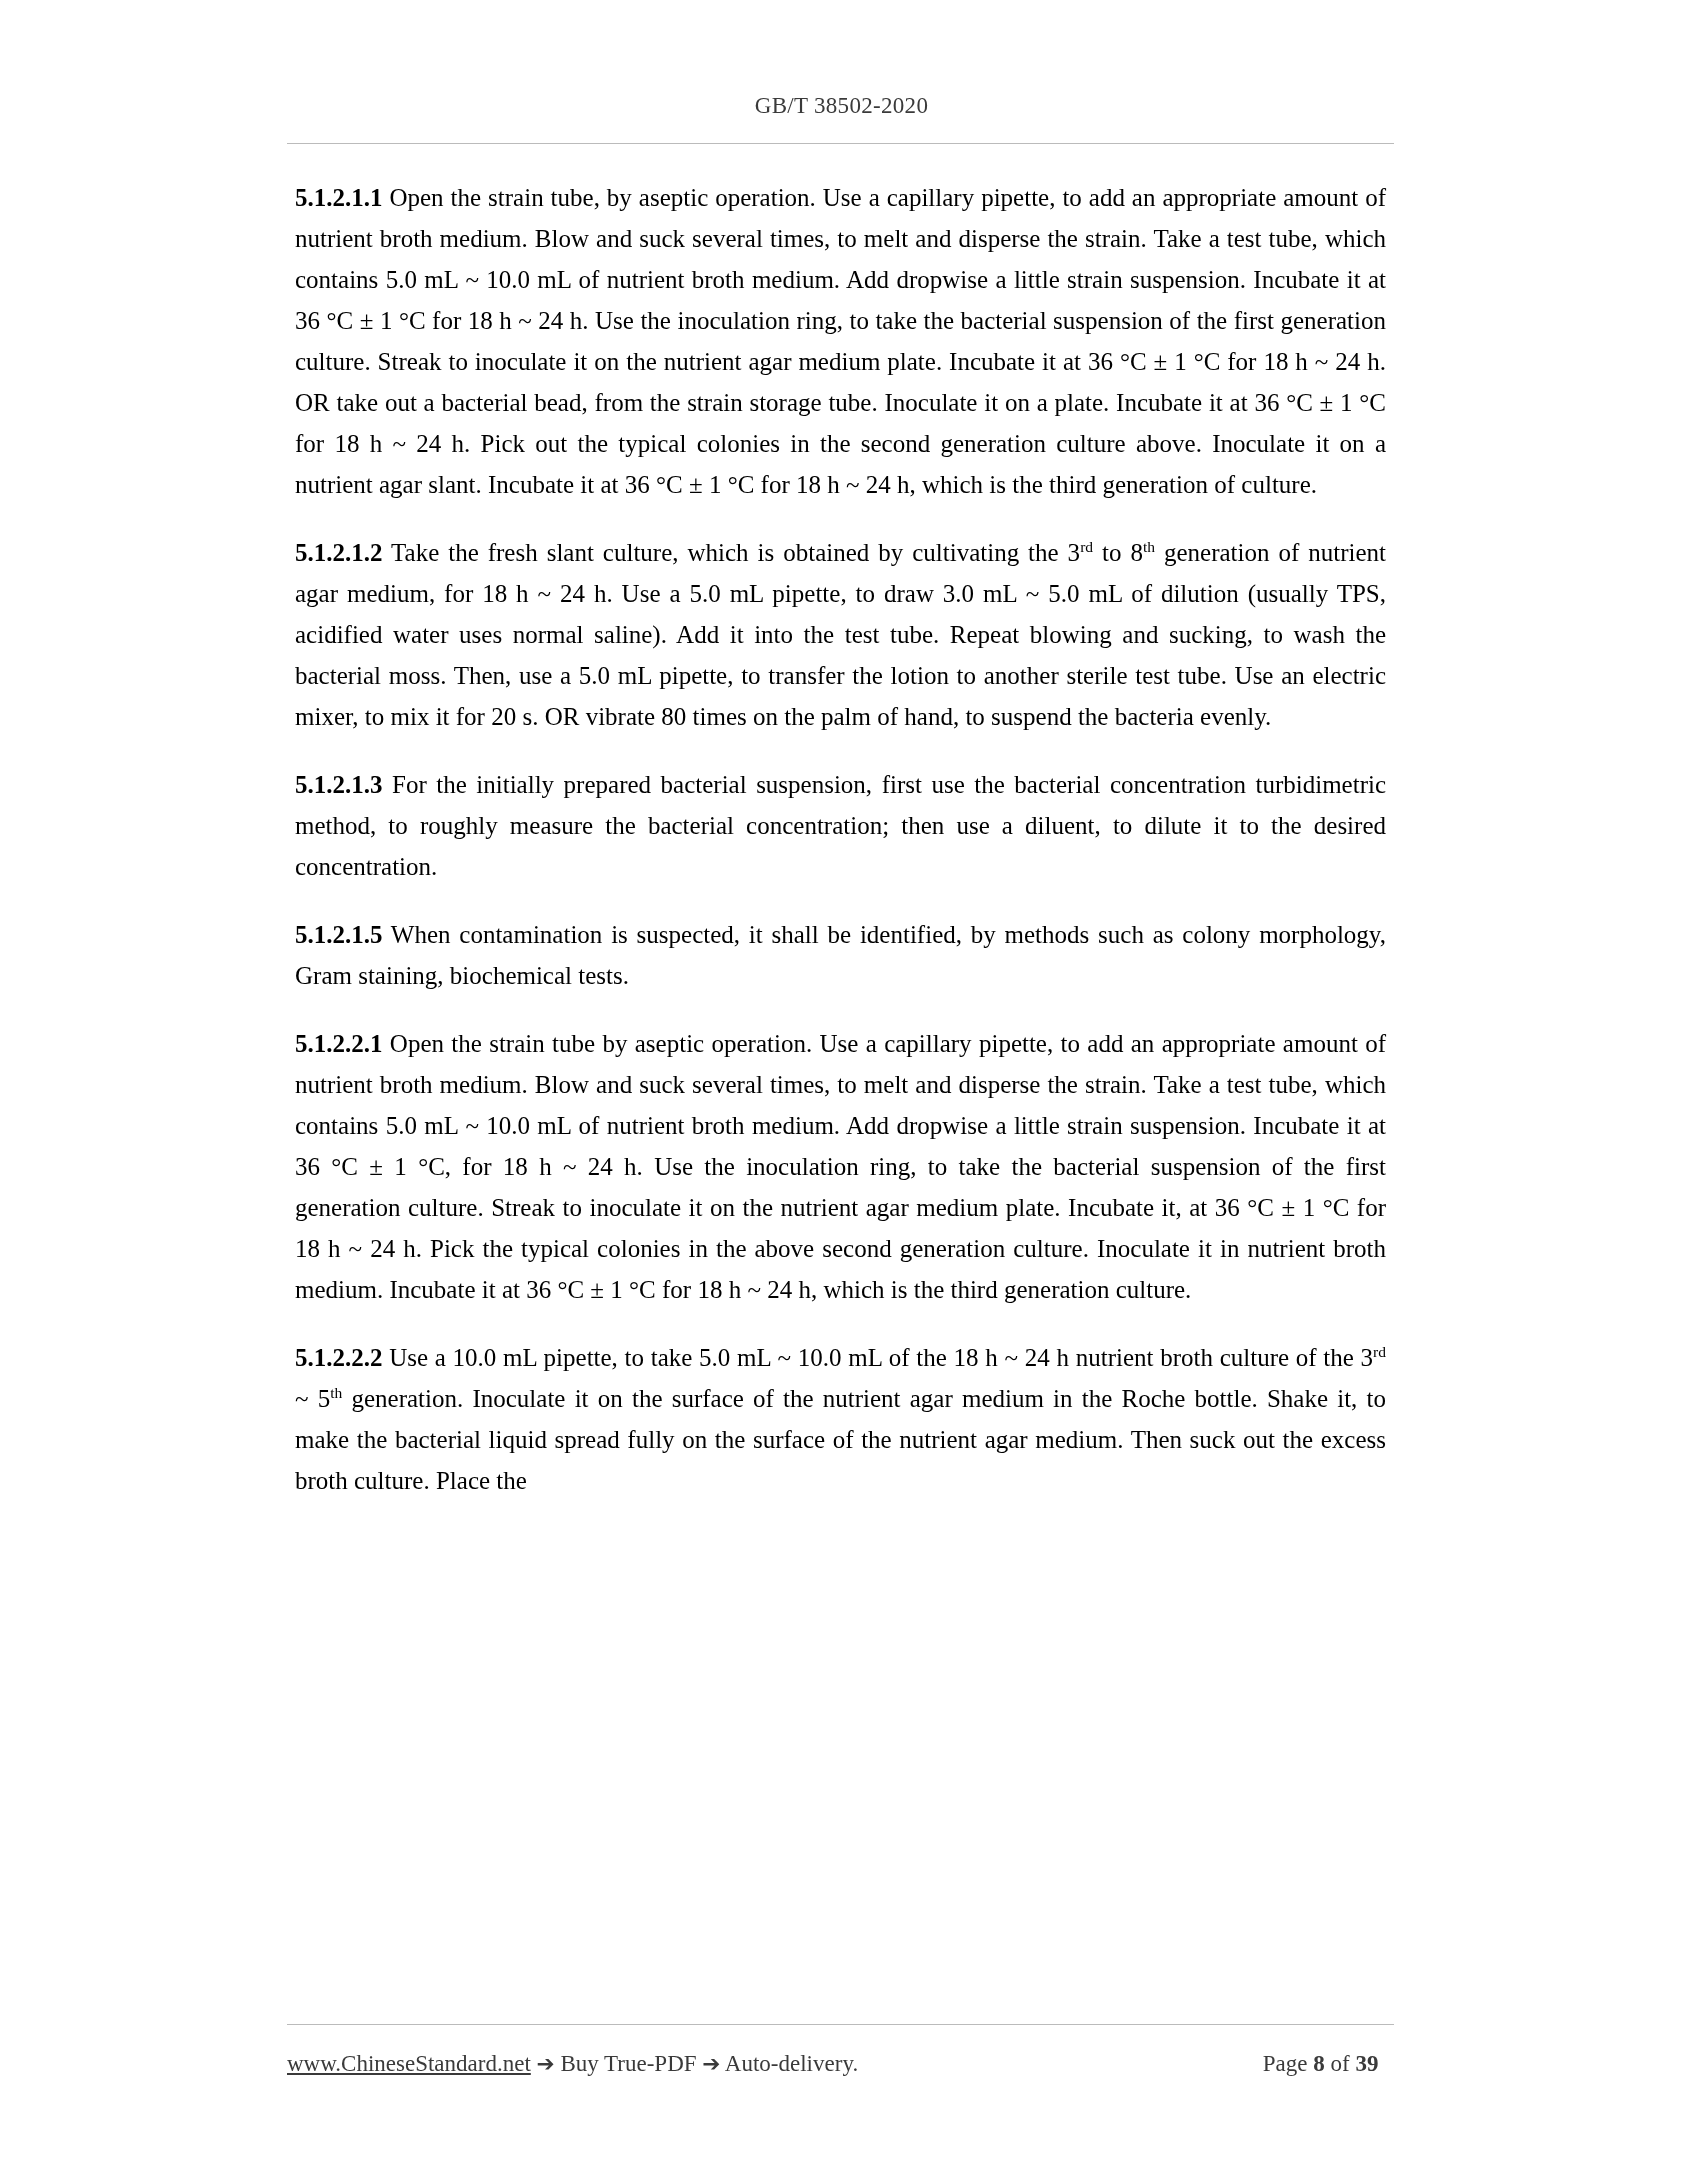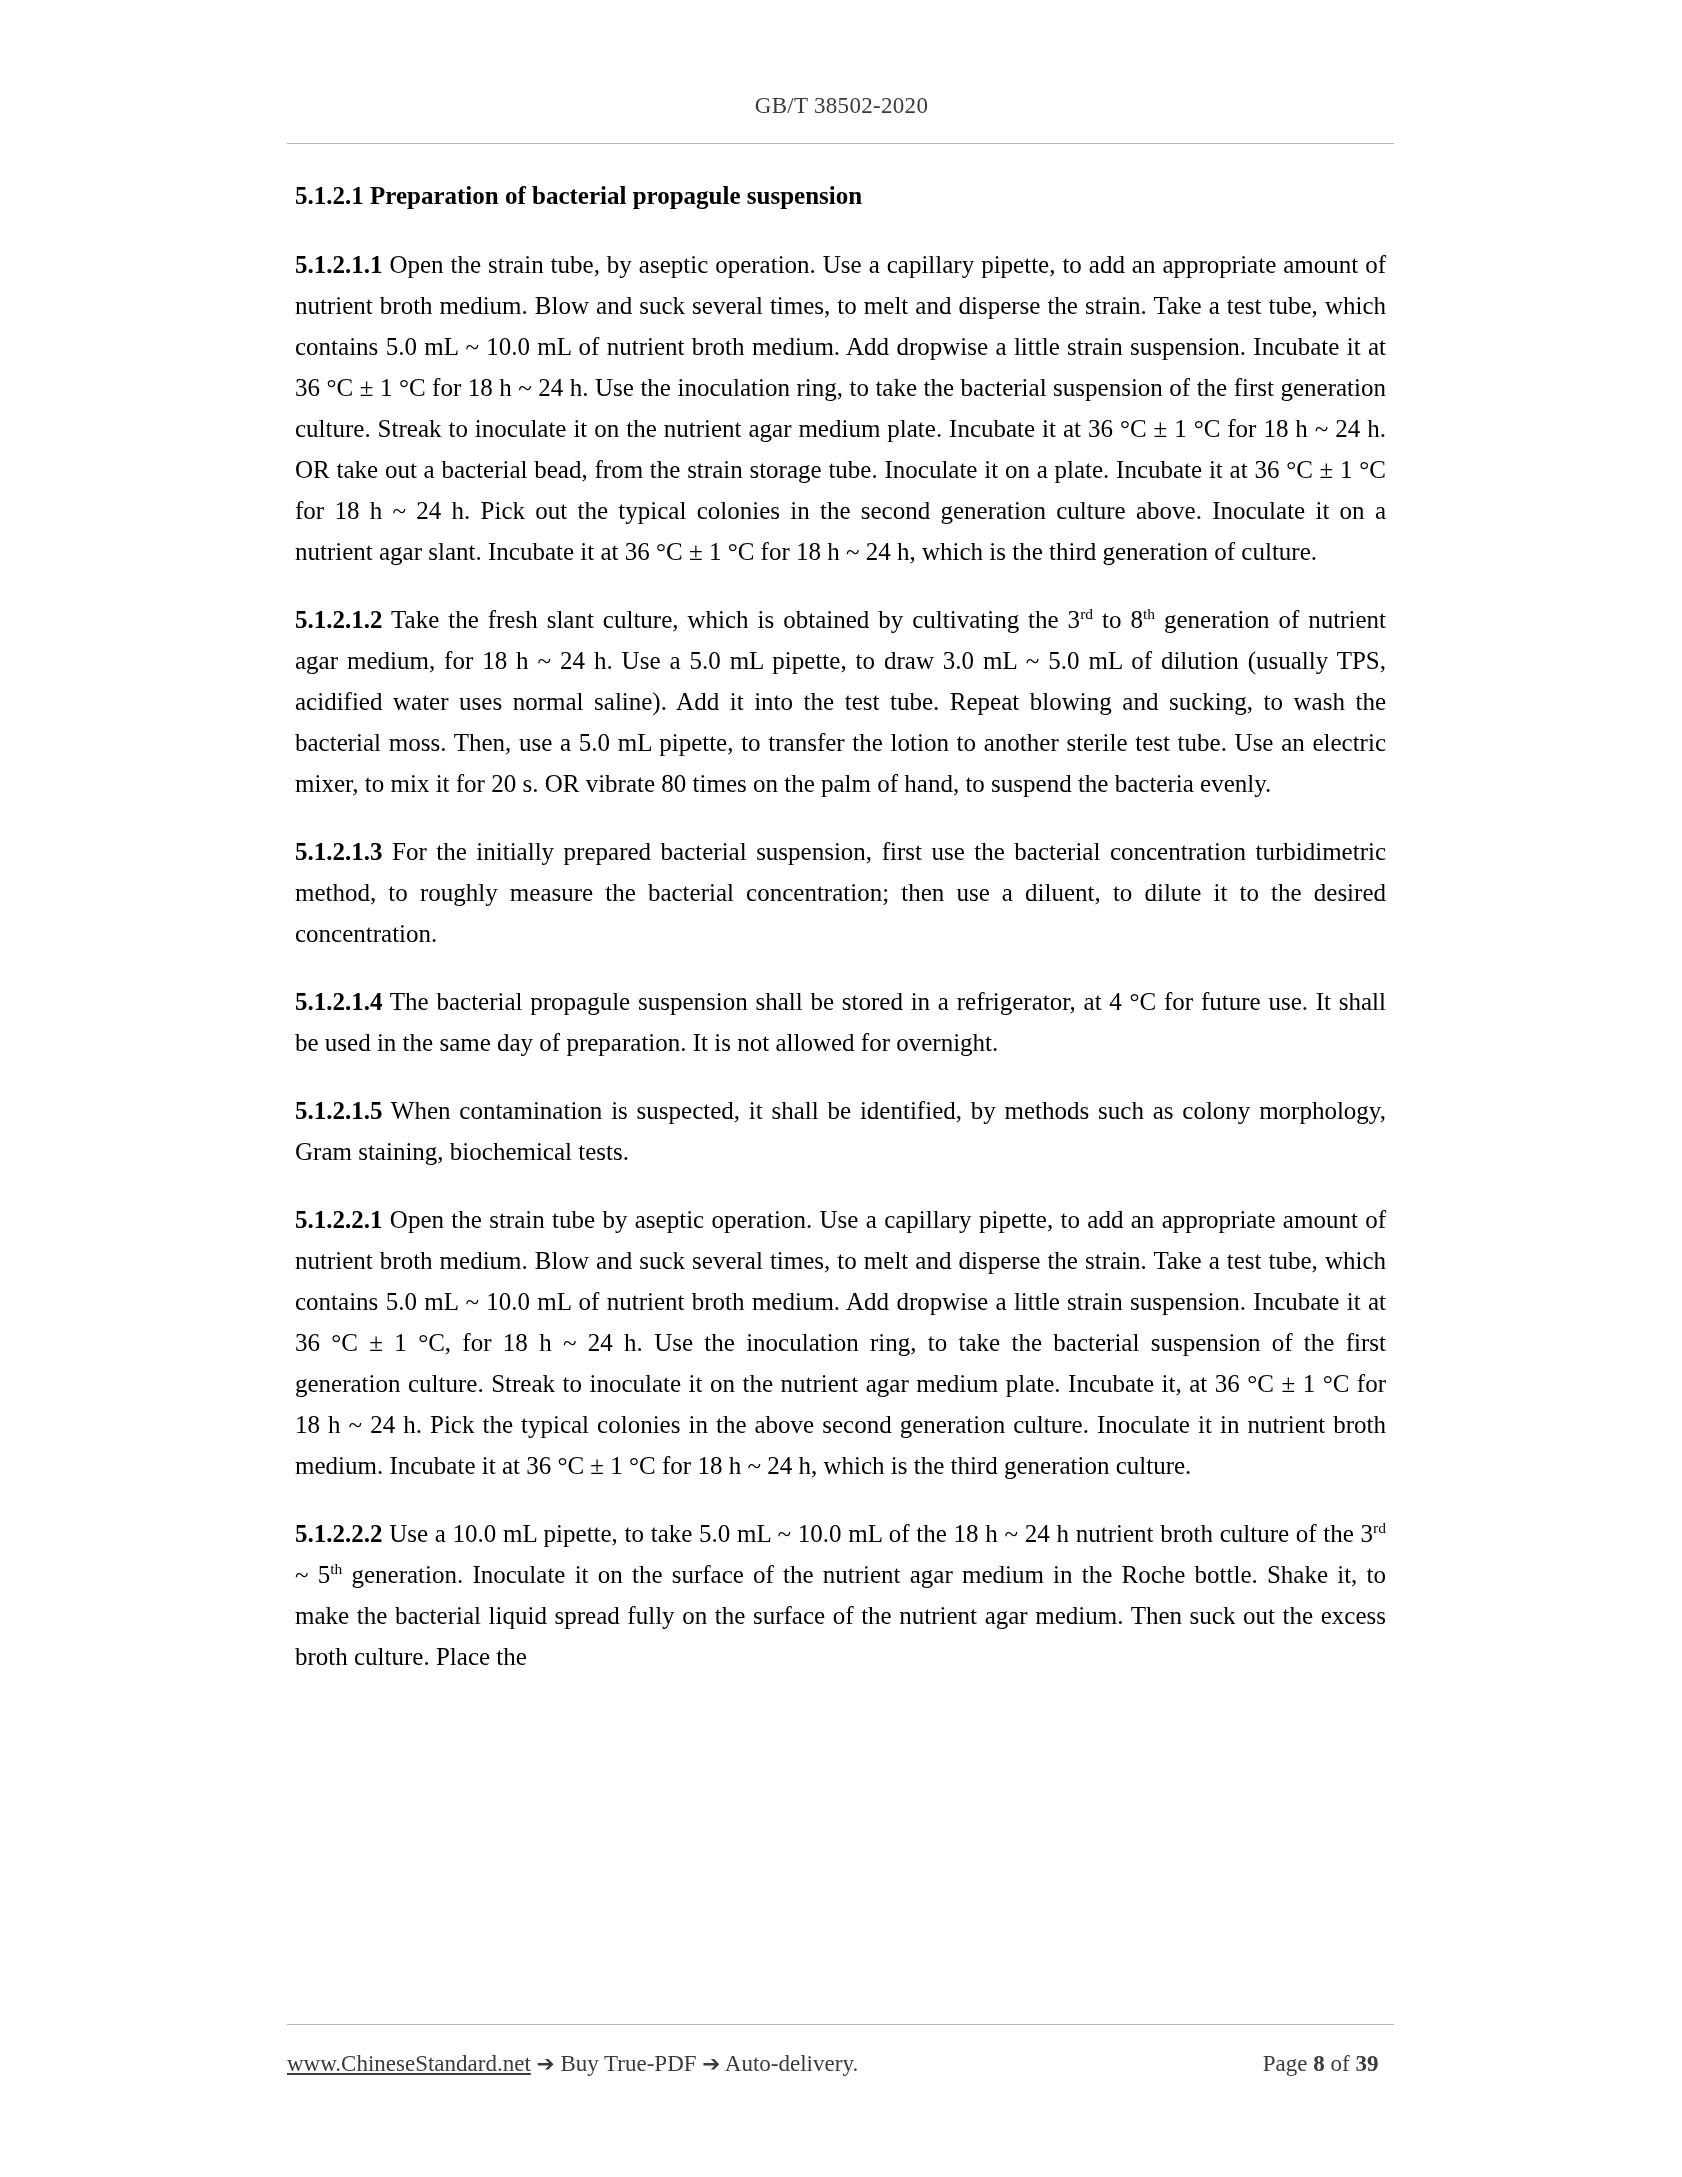--- a/index.html
+++ b/index.html
@@ -112,32 +112,27 @@
 </head>
 <body>
 
 <div class="page">
 
   <div class="header">GB/T 38502-2020</div>
   <div class="header-rule"></div>
 
   <div class="content">
 
-    <h3 class="subhead">
-      <span class="num">5.1.2.1</span>
-      <span>Preparation of bacterial propagule suspension</span>
-    </h3>
 
     <p><span class="num">5.1.2.1.1</span> Open the strain tube, by aseptic operation. Use a capillary pipette, to add an appropriate amount of nutrient broth medium. Blow and suck several times, to melt and disperse the strain. Take a test tube, which contains 5.0 mL ~ 10.0 mL of nutrient broth medium. Add dropwise a little strain suspension. Incubate it at 36 °C ± 1 °C for 18 h ~ 24 h. Use the inoculation ring, to take the bacterial suspension of the first generation culture. Streak to inoculate it on the nutrient agar medium plate. Incubate it at 36 °C ± 1 °C for 18 h ~ 24 h. OR take out a bacterial bead, from the strain storage tube. Inoculate it on a plate. Incubate it at 36 °C ± 1 °C for 18 h ~ 24 h. Pick out the typical colonies in the second generation culture above. Inoculate it on a nutrient agar slant. Incubate it at 36 °C ± 1 °C for 18 h ~ 24 h, which is the third generation of culture.</p>
 
     <p><span class="num">5.1.2.1.2</span> Take the fresh slant culture, which is obtained by cultivating the 3<sup>rd</sup> to 8<sup>th</sup> generation of nutrient agar medium, for 18 h ~ 24 h. Use a 5.0 mL pipette, to draw 3.0 mL ~ 5.0 mL of dilution (usually TPS, acidified water uses normal saline). Add it into the test tube. Repeat blowing and sucking, to wash the bacterial moss. Then, use a 5.0 mL pipette, to transfer the lotion to another sterile test tube. Use an electric mixer, to mix it for 20 s. OR vibrate 80 times on the palm of hand, to suspend the bacteria evenly.</p>
 
     <p><span class="num">5.1.2.1.3</span> For the initially prepared bacterial suspension, first use the bacterial concentration turbidimetric method, to roughly measure the bacterial concentration; then use a diluent, to dilute it to the desired concentration.</p>
 
-    <p><span class="num">5.1.2.1.4</span> The bacterial propagule suspension shall be stored in a refrigerator, at 4 °C for future use. It shall be used in the same day of preparation. It is not allowed for overnight.</p>
 
     <p><span class="num">5.1.2.1.5</span> When contamination is suspected, it shall be identified, by methods such as colony morphology, Gram staining, biochemical tests.</p>
 
 
     <p><span class="num">5.1.2.2.1</span> Open the strain tube by aseptic operation. Use a capillary pipette, to add an appropriate amount of nutrient broth medium. Blow and suck several times, to melt and disperse the strain. Take a test tube, which contains 5.0 mL ~ 10.0 mL of nutrient broth medium. Add dropwise a little strain suspension. Incubate it at 36 °C ± 1 °C, for 18 h ~ 24 h. Use the inoculation ring, to take the bacterial suspension of the first generation culture. Streak to inoculate it on the nutrient agar medium plate. Incubate it, at 36 °C ± 1 °C for 18 h ~ 24 h. Pick the typical colonies in the above second generation culture. Inoculate it in nutrient broth medium. Incubate it at 36 °C ± 1 °C for 18 h ~ 24 h, which is the third generation culture.</p>
 
     <p class="last"><span class="num">5.1.2.2.2</span> Use a 10.0 mL pipette, to take 5.0 mL ~ 10.0 mL of the 18 h ~ 24 h nutrient broth culture of the 3<sup>rd</sup> ~ 5<sup>th</sup> generation. Inoculate it on the surface of the nutrient agar medium in the Roche bottle. Shake it, to make the bacterial liquid spread fully on the surface of the nutrient agar medium. Then suck out the excess broth culture. Place the</p>
 
   </div>
 

